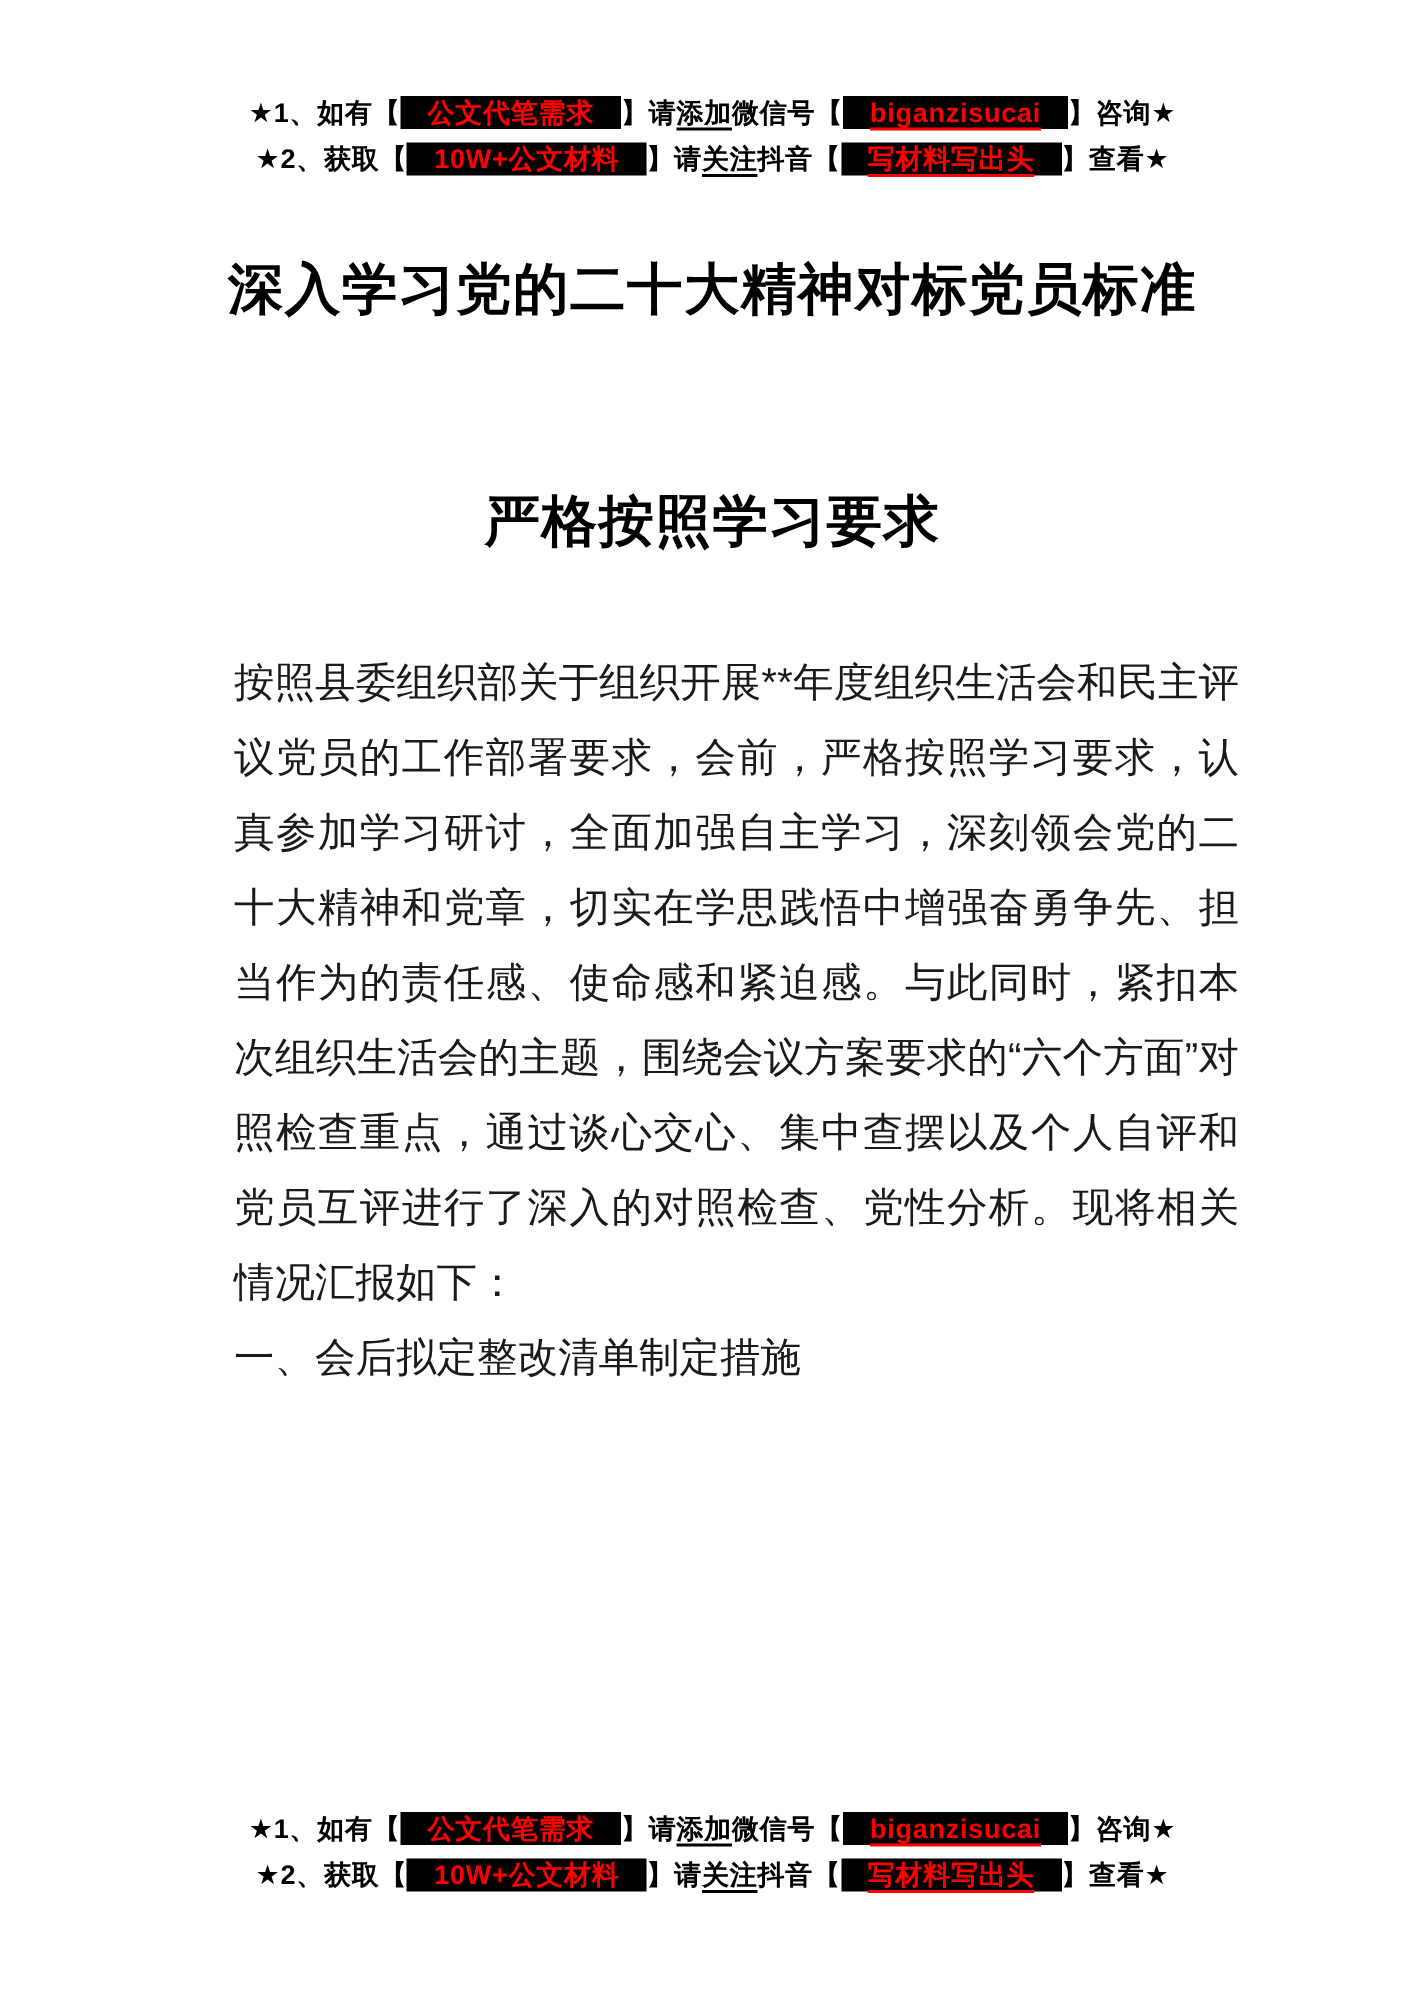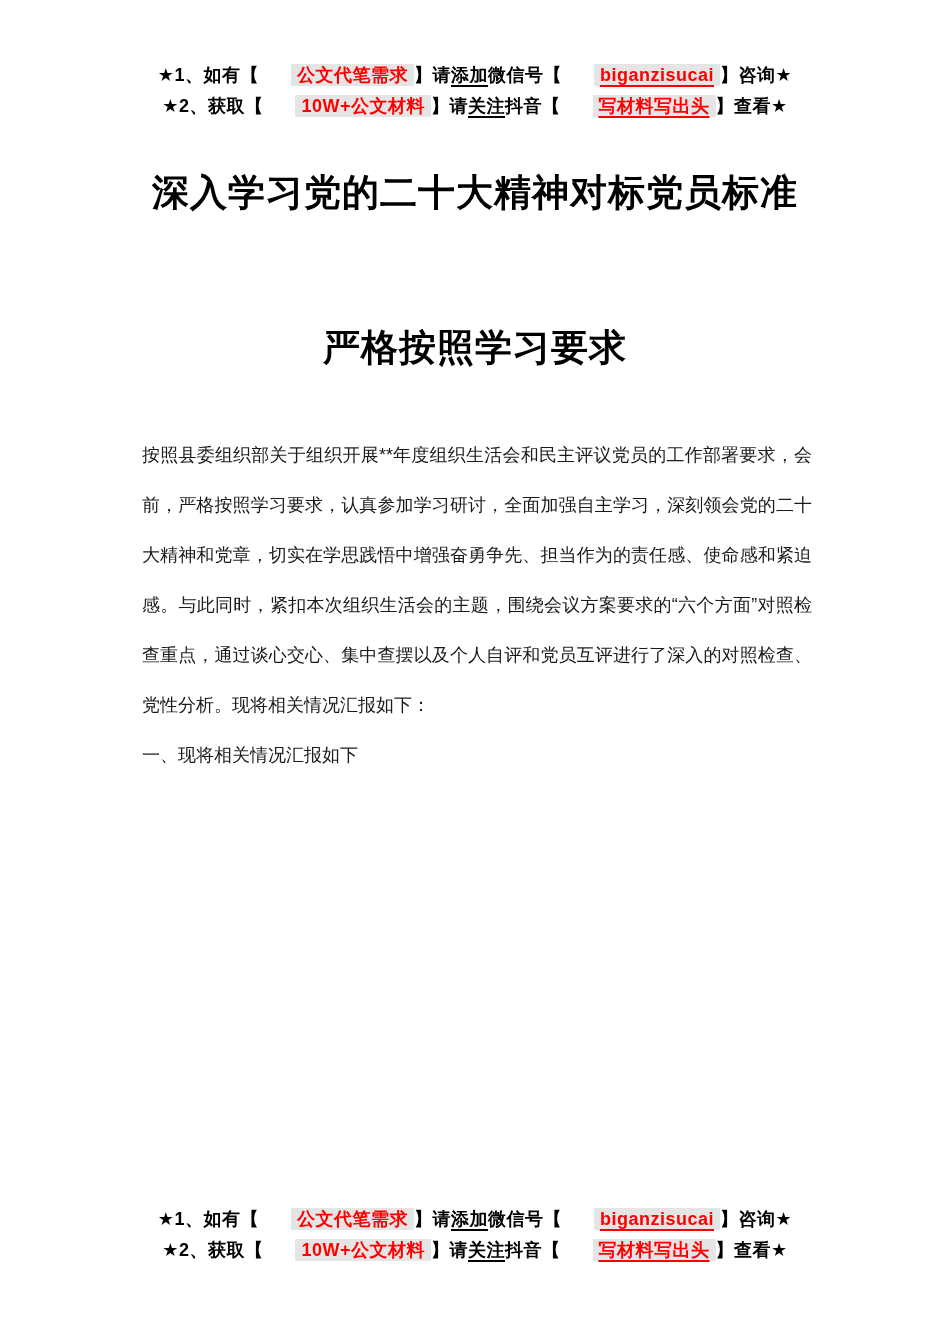--- a/index.html
+++ b/index.html
@@ -22,24 +22,23 @@
     text-align: center;
     font-size: 18px;
     font-weight: 700;
     line-height: 31px;
     letter-spacing: 0.5px;
     white-space: nowrap;
   }
   .banner-top { top: 60px; }
   .banner-bottom { top: 1204px; }
   .hl {
-    background: #e5e5e5;
+    background: #000000;
     color: #FF0000;
-    padding: 1px 6px;
-    margin-left: 32px;
+    padding: 1px 18px;
   }
   .ul {
     text-decoration: underline;
     text-decoration-thickness: 2px;
     text-underline-offset: 4px;
   }
   .doc-title {
     position: absolute;
     top: 143px;
     left: 0;
@@ -55,23 +54,23 @@
     left: 0;
     right: 0;
     text-align: center;
     font-size: 37px;
     font-weight: 700;
     letter-spacing: 1px;
   }
   .doc-body {
     position: absolute;
     top: 430px;
-    left: 142px;
+    left: 156px;
     width: 670px;
-    font-size: 18px;
+    font-size: 27px;
     font-weight: 400;
     line-height: 50px;
     text-align: justify;
     color: #1a1a1a;
   }
   .doc-body p {
     margin: 0;
     padding: 0;
   }
 </style>
@@ -86,21 +85,21 @@
     <span>★2、获取【</span><span class="hl">10W+公文材料</span><span>】请</span><span class="ul">关注</span><span>抖音【</span><span class="hl ul">写材料写出头</span><span>】查看★</span>
   </div>
 </div>
 
 <h1 class="doc-title">深入学习党的二十大精神对标党员标准</h1>
 
 <h2 class="doc-subtitle">严格按照学习要求</h2>
 
 <div class="doc-body">
   <p>按照县委组织部关于组织开展**年度组织生活会和民主评议党员的工作部署要求，会前，严格按照学习要求，认真参加学习研讨，全面加强自主学习，深刻领会党的二十大精神和党章，切实在学思践悟中增强奋勇争先、担当作为的责任感、使命感和紧迫感。与此同时，紧扣本次组织生活会的主题，围绕会议方案要求的“六个方面”对照检查重点，通过谈心交心、集中查摆以及个人自评和党员互评进行了深入的对照检查、党性分析。现将相关情况汇报如下：</p>
-  <p>一、现将相关情况汇报如下</p>
+  <p>一、会后拟定整改清单制定措施</p>
 </div>
 
 <div class="banner banner-bottom">
   <div>
     <span>★1、如有【</span><span class="hl">公文代笔需求</span><span>】请</span><span class="ul">添加</span><span>微信号【</span><span class="hl ul">biganzisucai</span><span>】咨询★</span>
   </div>
   <div>
     <span>★2、获取【</span><span class="hl">10W+公文材料</span><span>】请</span><span class="ul">关注</span><span>抖音【</span><span class="hl ul">写材料写出头</span><span>】查看★</span>
   </div>
 </div>

